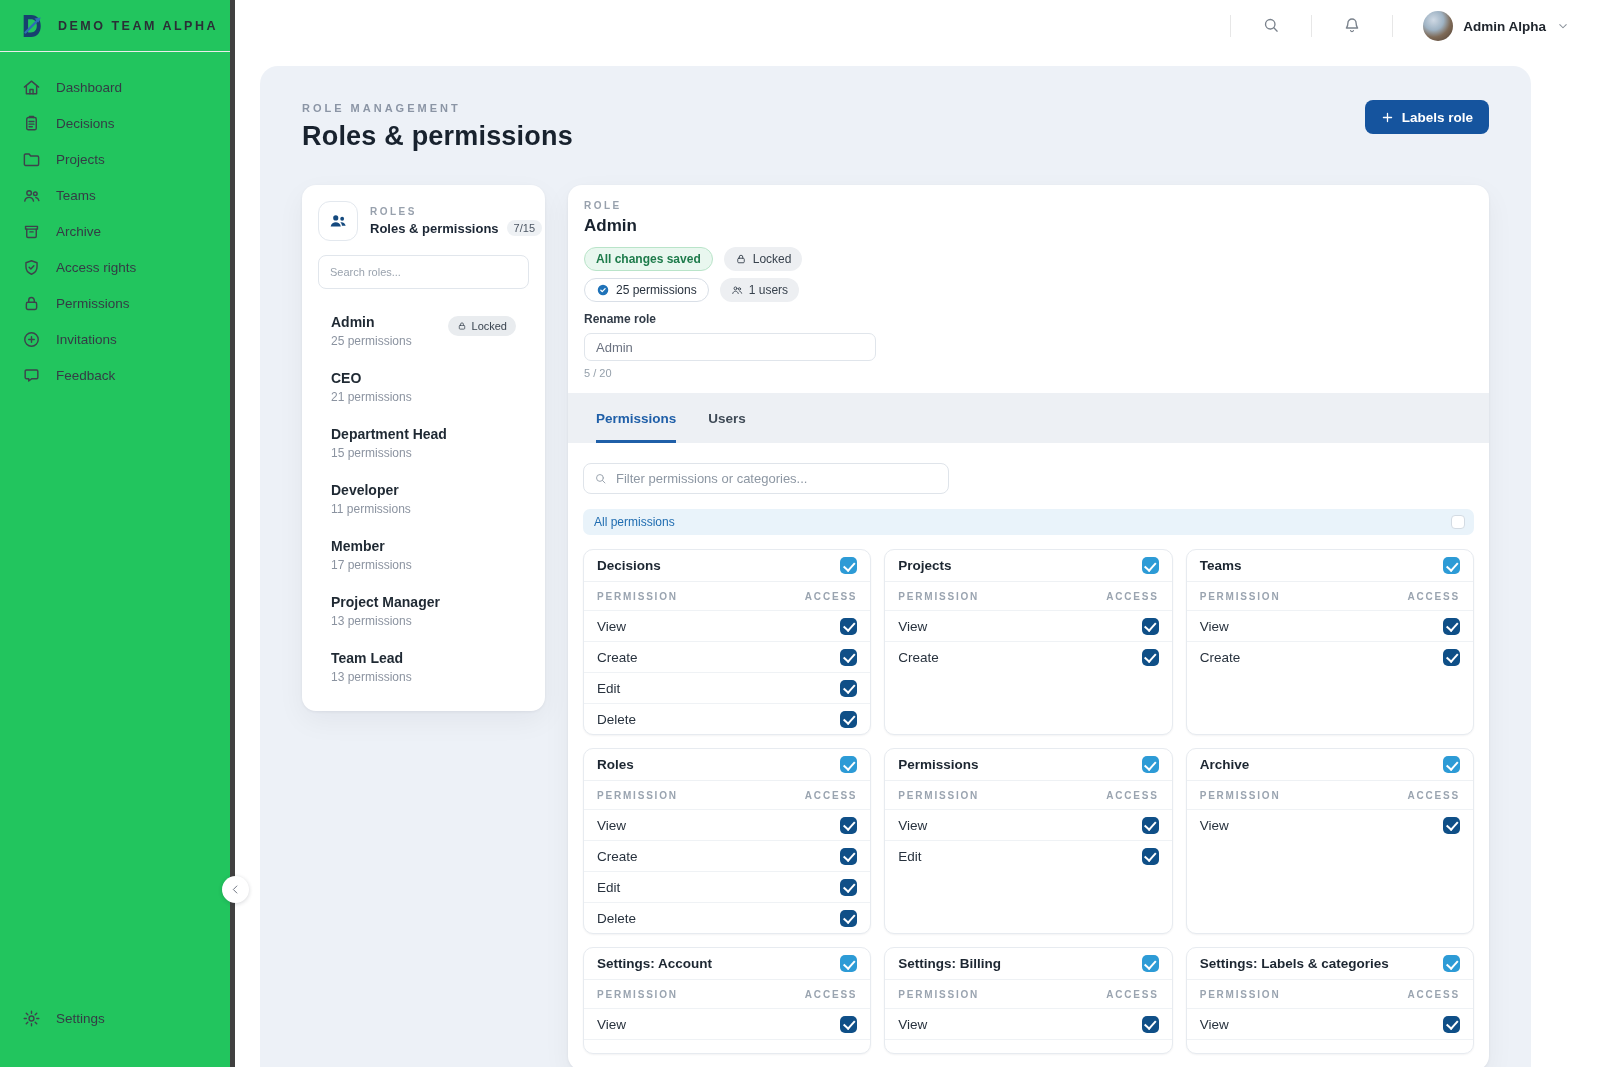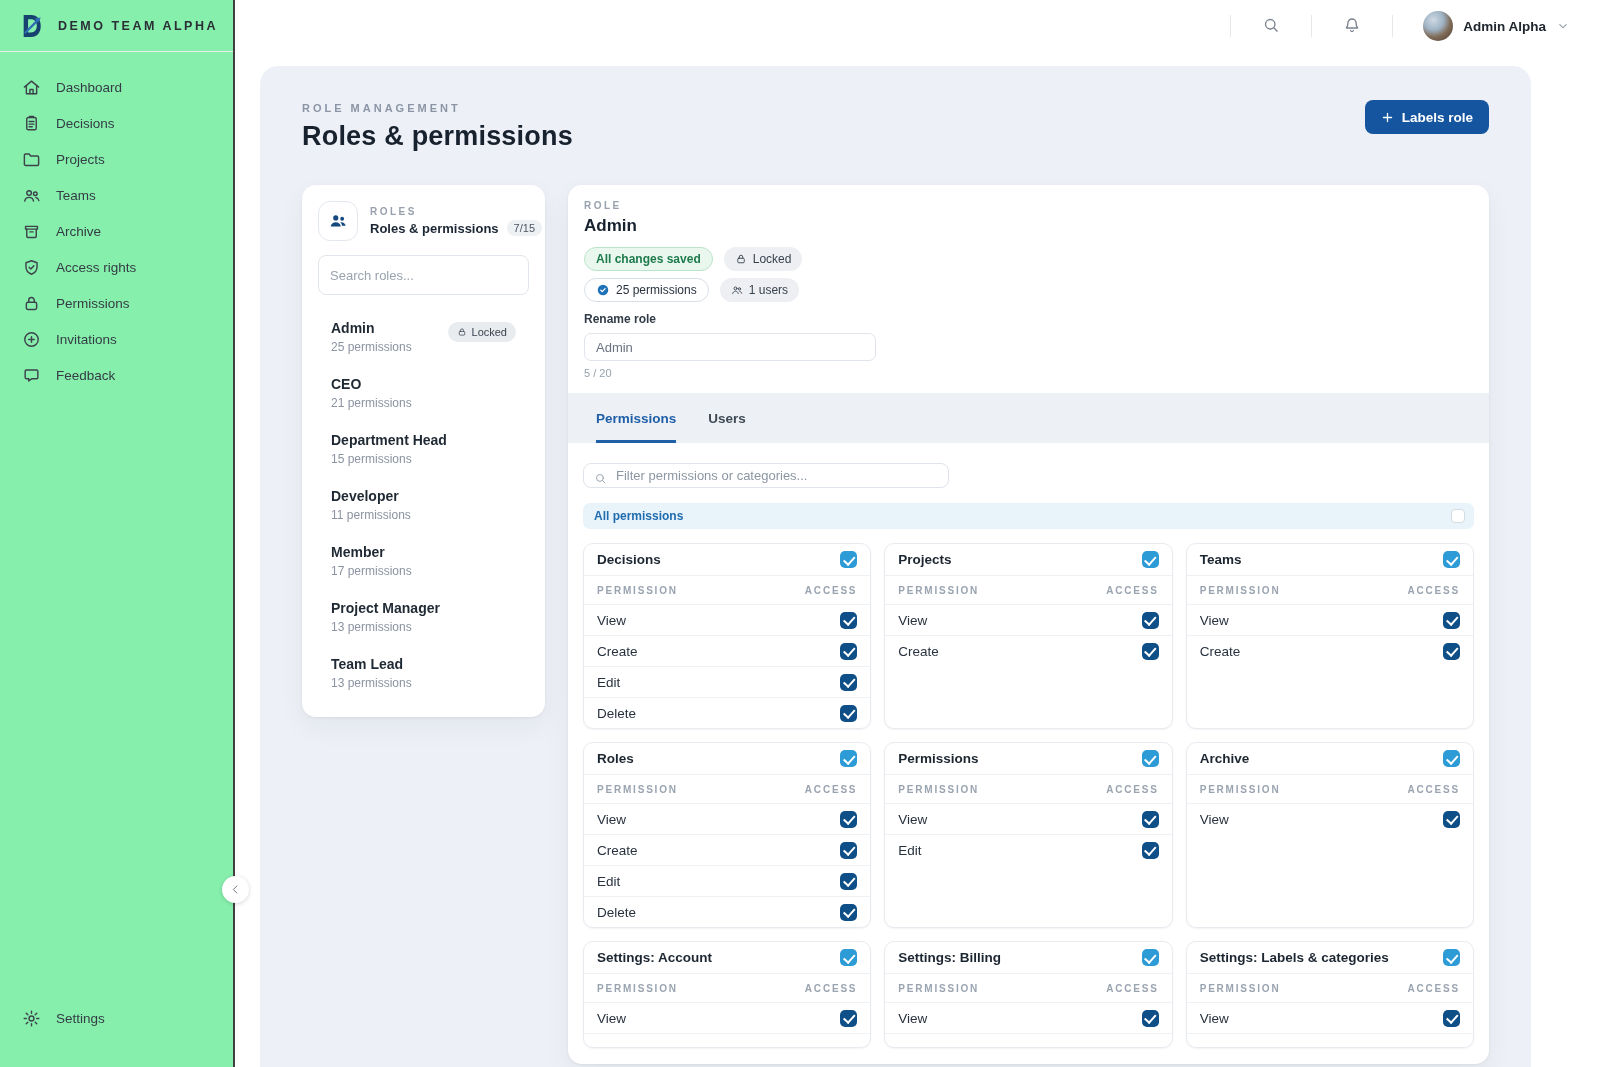--- a/index.html
+++ b/index.html
@@ -1,21 +1,21 @@
 <!DOCTYPE html>
 <html><head>
 <meta charset="utf-8">
 <style>
   * { margin:0; padding:0; box-sizing:border-box; }
   html,body { width:1600px; height:1067px; overflow:hidden; }
   body { font-family:"Liberation Sans", sans-serif; background:#ffffff; color:#1a232e; font-size:13.5px; position:relative; }
   svg { width:100%; height:100%; display:block; }
 
   
-  .sidebar { position:absolute; left:0; top:0; width:235px; height:1067px; background:#86efac; border-right:2px solid #404040; z-index:2; }
+  .sidebar { position:absolute; left:0; top:0; width:235px; height:1067px; background:#22c55e; border-right:5px solid #404040; z-index:2; }
   .logo-row { height:52px; display:flex; align-items:center; gap:12px; padding:0 18px; border-bottom:1px solid #ececec; }
   .logo-mark { width:28px; height:28px; flex:0 0 auto; }
   .brand-name { font-size:12.5px; font-weight:700; letter-spacing:2.5px; color:#2a2f36; white-space:nowrap; }
   .nav { padding:18px 12px 0 12px; display:flex; flex-direction:column; gap:2px; }
   .nav-item { display:flex; align-items:center; gap:15px; height:34px; padding:0 10px; border-radius:8px; color:#343c45; cursor:pointer; }
   .nav-item .nav-ico { width:19px; height:19px; color:#3d434b; flex:0 0 auto; }
   .nav-item .nav-label { font-size:13.5px; }
   .sidebar-footer { position:absolute; left:12px; right:12px; bottom:32px; }
   .collapse-btn { position:absolute; left:222px; top:876px; width:27px; height:27px; border-radius:50%; background:#fff; box-shadow:0 1px 4px rgba(20,30,45,.18); border:none; z-index:5; display:flex; align-items:center; justify-content:center; color:#6b7макс280; cursor:pointer; color:#6b7280; }
   .collapse-btn .ico { width:13px; height:13px; }
@@ -43,21 +43,21 @@
   
   .card { background:#fff; border-radius:14px; box-shadow:0 1px 3px rgba(16,24,40,.06), 0 10px 28px rgba(16,24,40,.05); }
   .roles-card { width:243px; flex:0 0 auto; padding:16px; }
   .roles-head { display:flex; gap:12px; align-items:center; }
   .roles-ico-box { width:40px; height:40px; border:1px solid #e3e8ee; border-radius:12px; display:flex; align-items:center; justify-content:center; flex:0 0 auto; }
   .roles-ico-box .ico { width:20px; height:20px; color:#14497e; }
   .roles-eyebrow { font-size:10px; font-weight:700; letter-spacing:2.5px; color:#98a1ad; }
   .roles-title-row { display:flex; align-items:center; gap:8px; margin-top:3px; }
   .roles-title { font-size:13px; font-weight:700; color:#1b2634; white-space:nowrap; }
   .count-pill { font-size:11px; color:#4c5663; background:#eef1f4; border-radius:999px; padding:2px 7px; }
-  .role-search { width:100%; height:40px; margin-top:14px; border:1px solid #e1e6ec; border-radius:8px; padding:16px 11px; font-size:13px; font-family:inherit; color:#333; outline:none; }
+  .role-search { width:100%; height:34px; margin-top:14px; border:1px solid #e1e6ec; border-radius:8px; padding:16px 11px; font-size:11px; font-family:inherit; color:#333; outline:none; }
   .role-search::placeholder { color:#9aa3ae; }
   .roles-list { margin-top:14px; display:flex; flex-direction:column; }
   .role-item { padding:10px 12px; border:1px solid transparent; border-radius:12px; cursor:pointer; display:flex; align-items:flex-start; justify-content:space-between; gap:6px; }
   .role-name { font-size:14px; font-weight:700; color:#1f2933; }
   .role-meta { font-size:12px; color:#8b93a0; margin-top:4px; }
   .locked-pill { display:flex; align-items:center; gap:5px; background:#e9ecef; border-radius:999px; padding:4px 9px; font-size:11px; color:#39434f; margin-top:2px; flex:0 0 auto; }
   .locked-pill .ico { width:10px; height:10px; color:#39434f; }
 
   
   .detail-card { flex:1 1 auto; overflow:hidden; padding-bottom:16px; }
@@ -75,25 +75,25 @@
   .rename-input { width:292px; height:28px; border:1px solid #e0e5eb; border-radius:7px; padding:0 11px; font-size:13px; color:#6b7280; font-family:inherit; outline:none; }
   .char-counter { font-size:11px; color:#95a0ab; margin-top:6px; }
 
   .tabstrip { background:#edf0f4; height:50px; display:flex; align-items:stretch; padding-left:28px; gap:32px; }
   .tab { display:flex; align-items:center; font-size:13.5px; font-weight:700; color:#3f4a56; border-bottom:3px solid transparent; padding-top:3px; cursor:pointer; }
   .tab.active { color:#1f5fa8; border-bottom-color:#1f5fa8; }
 
   .detail-body { padding:20px 15px 0 15px; }
   .filter-wrap { position:relative; width:366px; }
   .filter-wrap .ico { position:absolute; left:11px; top:9px; width:13px; height:13px; color:#9aa3ae; }
-  .filter-input { width:100%; height:25px; border:1px solid #dfe4ea; border-radius:8px; padding:0 10px 0 32px; font-size:13px; color:#333; font-family:inherit; outline:none; }
+  .filter-input { width:100%; height:31px; border:1px solid #dfe4ea; border-radius:8px; padding:0 10px 0 32px; font-size:13px; color:#333; font-family:inherit; outline:none; }
   .filter-input::placeholder { color:#8d97a3; }
 
   .all-perms-row { margin-top:15px; background:#e9f3fa; border-radius:7px; height:26px; display:flex; align-items:center; padding:0 9px 0 11px; }
-  .all-perms-label { font-size:12px; font-weight:700; color:#1f6cb0; flex:1; }
+  .all-perms-label { font-size:12px; font-weight:400; color:#1f6cb0; flex:1; }
 
   .cb { width:17px; height:17px; border-radius:5px; position:relative; cursor:pointer; flex:0 0 auto; background:#fff; border:1px solid #d3dbe3; }
   .cb.checked { border:none; }
   .cb.checked::after { content:""; position:absolute; left:5.5px; top:2.5px; width:4.5px; height:8.5px; border-right:2px solid #fff; border-bottom:2px solid #fff; transform:rotate(42deg); }
   .cb-light.checked { background:#2d9bd6; }
   .cb-dark.checked { background:#0f4f87; }
   .cb-sm { width:14px; height:14px; border-radius:4px; }
 
   .perm-grid { margin-top:14px; display:grid; grid-template-columns:repeat(3, 1fr); gap:13px; }
   .perm-card { background:#fff; border:1px solid #e7ebf0; border-radius:10px; box-shadow:0 1px 2px rgba(16,24,40,.05); display:flex; flex-direction:column; overflow:hidden; }

